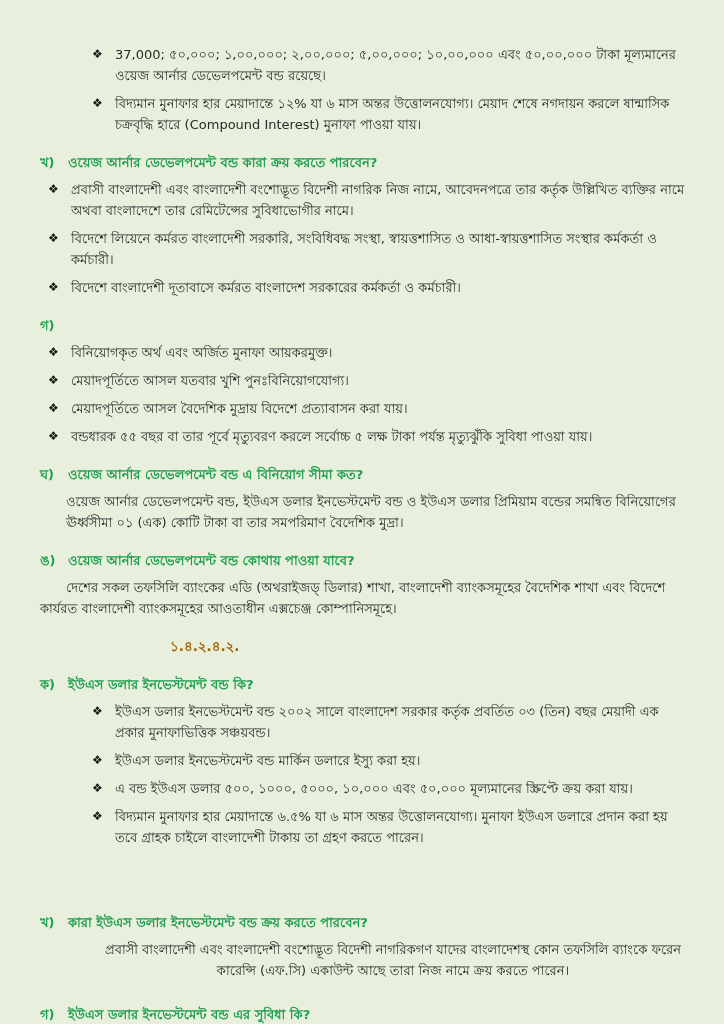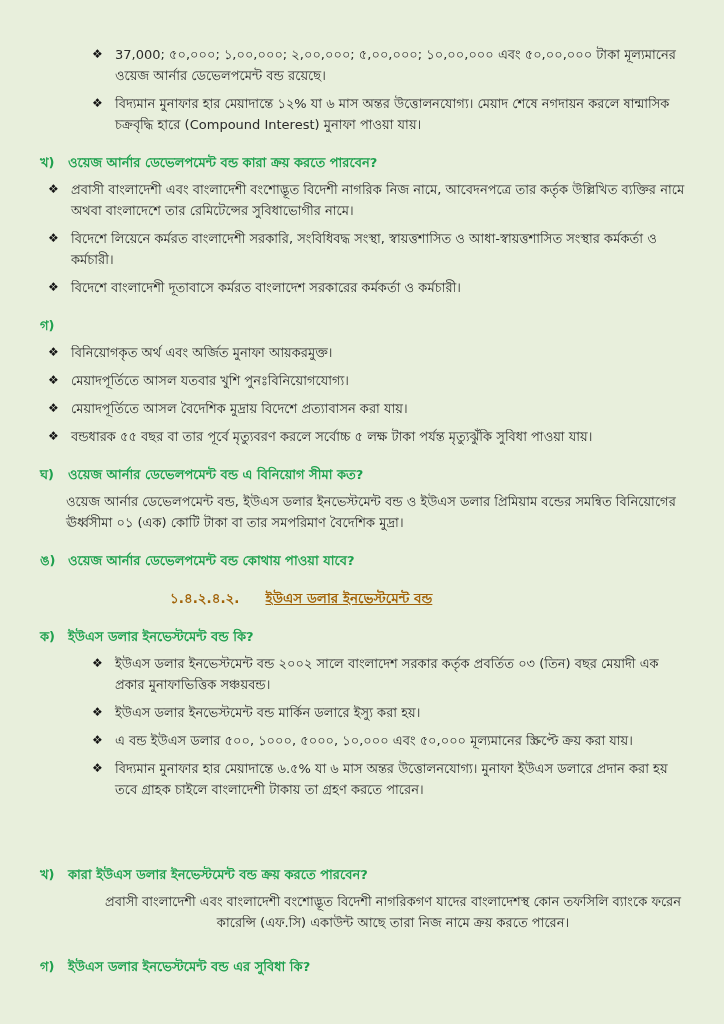--- a/index.html
+++ b/index.html
@@ -146,25 +146,25 @@
       <span>ওয়েজ আর্নার ডেভেলপমেন্ট বন্ড এ বিনিয়োগ সীমা কত?</span>
     </div>
     <div class="para-indent-1">ওয়েজ আর্নার ডেভেলপমেন্ট বন্ড, ইউএস ডলার ইনভেস্টমেন্ট বন্ড ও ইউএস ডলার প্রিমিয়াম বন্ডের সমন্বিত বিনিয়োগের ঊর্ধ্বসীমা ০১ (এক) কোটি টাকা বা তার সমপরিমাণ বৈদেশিক মুদ্রা।</div>
   </div>
 
   <div>
     <div class="sec-heading">
       <span class="sec-label">ঙ)</span>
       <span>ওয়েজ আর্নার ডেভেলপমেন্ট বন্ড কোথায় পাওয়া যাবে?</span>
     </div>
+    <div class="para-hang">দেশের সকল তফসিলি ব্যাংকের এডি (অথরাইজড্ ডিলার) শাখা, বাংলাদেশী ব্যাংকসমূহের বৈদেশিক শাখা এবং বিদেশে কার্যরত বাংলাদেশী ব্যাংকসমূহের আওতাধীন এক্সচেঞ্জ কোম্পানিসমূহে।</div>
   </div>
 
   <div class="subheading">
     <span class="sub-number">১.৪.২.৪.২.</span>
-    <span class="sub-title">ইউএস ডলার ইনভেস্টমেন্ট বন্ড</span>
   </div>
 
   <div>
     <div class="sec-heading">
       <span class="sec-label">ক)</span>
       <span>ইউএস ডলার ইনভেস্টমেন্ট বন্ড কি?</span>
     </div>
     <div class="deep-list">
       <div class="bullet-row">
         <span class="marker">❖</span>

